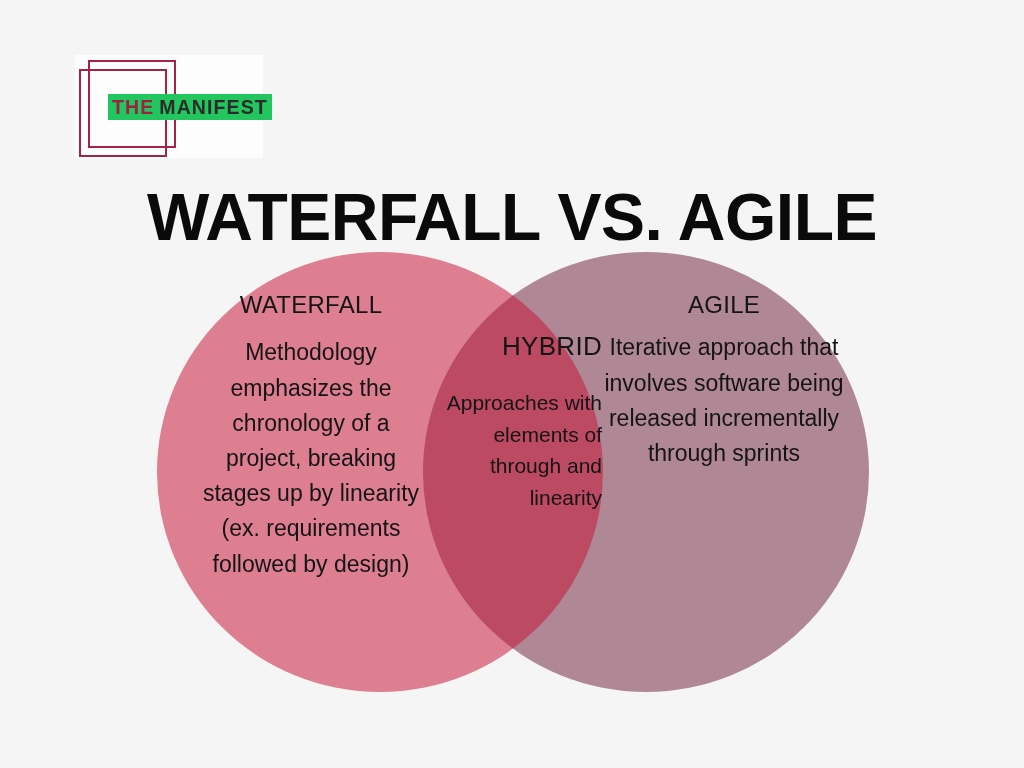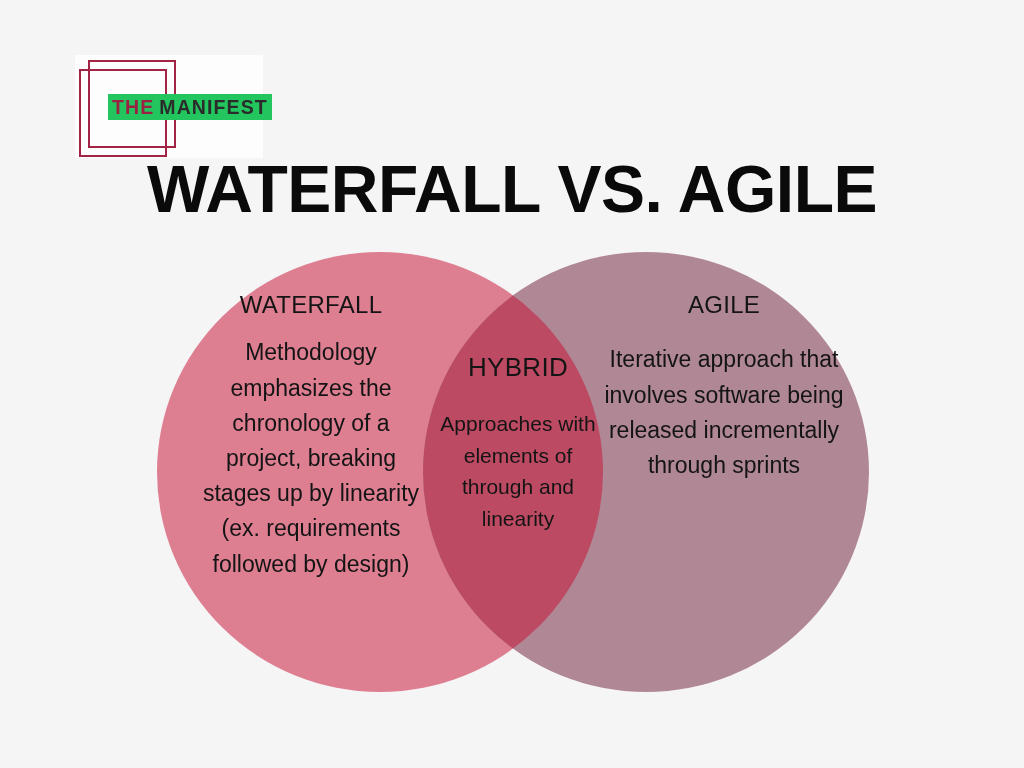--- a/index.html
+++ b/index.html
@@ -70,21 +70,21 @@
     padding: 1px 4px;
     background: #fdfdfd;
   }
 
   .logo-the { margin-right: 5px; }
 
   
   .page-title {
     position: absolute;
     left: 0;
-    top: 156px;
+    top: 184px;
     width: 1024px;
     text-align: center;
     font-size: 66px;
     font-weight: 700;
     letter-spacing: -0.5px;
     color: #0a0a0a;
     line-height: 1;
     font-family: "Liberation Sans", sans-serif;
   }
 
@@ -153,38 +153,39 @@
   .lobe.waterfall {
     left: 200px;
     top: 292px;
     width: 222px;
   }
   .lobe.waterfall .lobe-body { margin-top: 17px; }
 
   
   .lobe.hybrid {
     left: 434px;
-    top: 353px;
+    top: 332px;
     width: 168px;
+    text-align: right;
   }
   .lobe.hybrid .lobe-heading { font-size: 26px; }
   .lobe.hybrid .lobe-body {
     font-size: 21px;
     line-height: 1.52;
     margin-top: 26px;
   }
 
   
   .lobe.agile {
     left: 604px;
     top: 292px;
     width: 240px;
   }
   .lobe.agile .lobe-heading { text-align: center; }
-  .lobe.agile .lobe-body { margin-top: 24px; }
+  .lobe.agile .lobe-body { margin-top: 12px; }
 </style>
 </head>
 <body>
 
 <div class="slide" style="background: rgb(246, 245, 245);">
 
   <div class="logo-block" style="background: rgb(253, 253, 253);">
     <div class="logo-square back" style="border-color: rgb(163, 35, 69);"></div>
     <div class="logo-square front" style="border-color: rgb(163, 35, 69);"></div>
     <div class="logo-wordmark" style="background: #22c55e;">

